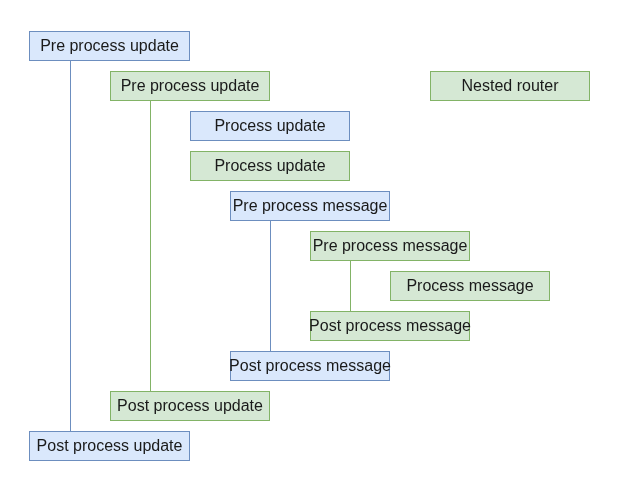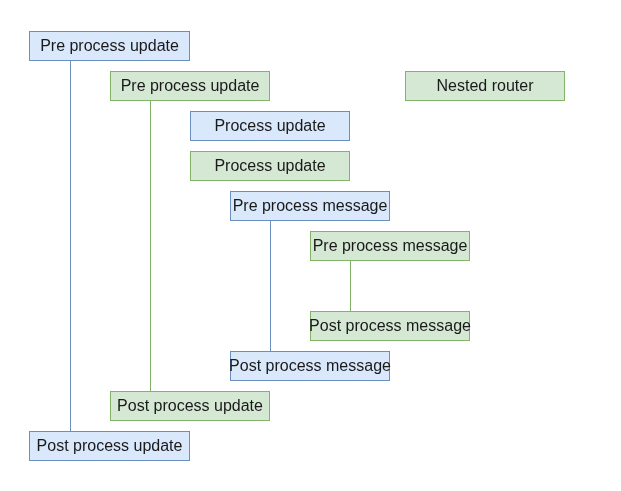--- a/index.html
+++ b/index.html
@@ -73,28 +73,31 @@
     </div>
     <div class="node router" style="left: 190px; top: 151px; width: 160px; height: 30px;">
       <span>Process update</span>
     </div>
     <div class="node dispatcher" style="left: 230px; top: 191px; width: 160px; height: 30px;">
       <span>Pre process message</span>
     </div>
     <div class="node router" style="left: 310px; top: 231px; width: 160px; height: 30px;">
       <span>Pre process message</span>
     </div>
+    <div class="node router" style="left: 390px; top: 271px; width: 160px; height: 30px;">
+      <span>Process message</span>
+    </div>
     <div class="node router" style="left: 310px; top: 311px; width: 160px; height: 30px;">
       <span>Post process message</span>
     </div>
     <div class="node dispatcher" style="left: 230px; top: 351px; width: 160px; height: 30px;">
       <span>Post process message</span>
     </div>
     <div class="node router" style="left: 110px; top: 391px; width: 160px; height: 30px;">
       <span>Post process update</span>
     </div>
     <div class="node dispatcher" style="left: 29px; top: 431px; width: 161px; height: 30px;">
       <span>Post process update</span>
     </div>
-    <div class="node router" style="left: 405px; top: 71px; width: 160px; height: 30px;">
+    <div class="node router" style="left: 430px; top: 71px; width: 160px; height: 30px;">
       <span>Nested router</span>
     </div>
   </div>
 
 </body></html>

